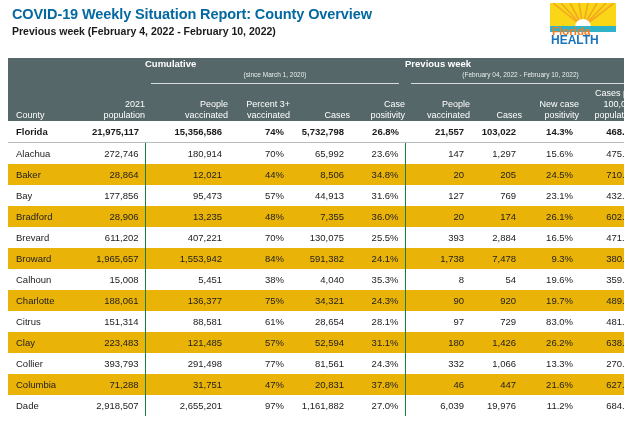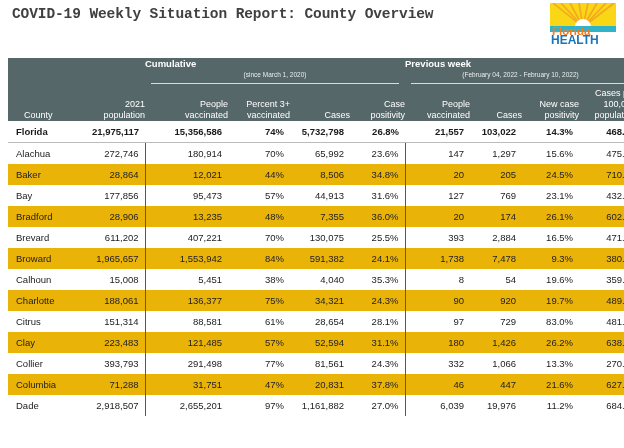--- a/index.html
+++ b/index.html
@@ -25,25 +25,24 @@
   
   .report-header {
     position: absolute;
     left: 12px;
     top: 6px;
     width: 520px;
   }
   .report-title {
     font-size: 14.5px;
     font-weight: bold;
-    color: #404040;
+    color: #0369a1;
     letter-spacing: -0.1px;
     line-height: 17px;
     white-space: nowrap;
-    font-family: Liberation Mono, monospace;
   }
   .report-subtitle {
     font-size: 10.5px;
     font-weight: bold;
     color: #1a1a1a;
     line-height: 14px;
     margin-top: 1px;
     white-space: nowrap;
   }
 
@@ -110,21 +109,21 @@
     vertical-align: bottom;
     font-size: 9px;
     font-weight: normal;
     color: #ffffff;
     line-height: 11px;
     padding-bottom: 7px;
     padding-left: 5px;
     padding-right: 6px;
     text-align: right;
   }
-  .colhead.left { text-align: left; padding-left: 16px; }
+  .colhead.left { text-align: left; padding-left: 8px; }
 
   
   tr.data td {
     font-size: 9.5px;
     color: #222222;
     height: 21px;
     text-align: right;
     padding-right: 6px;
     padding-left: 5px;
     white-space: nowrap;
@@ -148,20 +147,21 @@
 
   
 </style>
 </head>
 <body>
 
 <div class="page">
 
   <div class="report-header">
     <div class="report-title">COVID-19 Weekly Situation Report: County Overview</div>
+    <div class="report-subtitle">Previous week (February 4, 2022 - February 10, 2022)</div>
   </div>
 
   <div class="logo">
     <svg width="66" height="42" viewBox="0 0 66 42" xmlns="http://www.w3.org/2000/svg">
       <rect x="0" y="0" width="66" height="24" fill="#f9d616"></rect>
       <g stroke="#f5a623" stroke-width="1.6">
         <line x1="33" y1="24" x2="3" y2="0"></line>
         <line x1="33" y1="24" x2="11" y2="0"></line>
         <line x1="33" y1="24" x2="20" y2="0"></line>
         <line x1="33" y1="24" x2="29" y2="0"></line>

